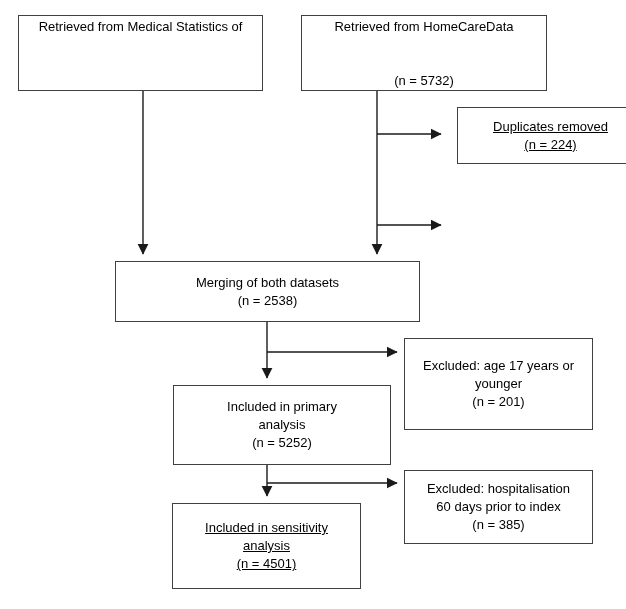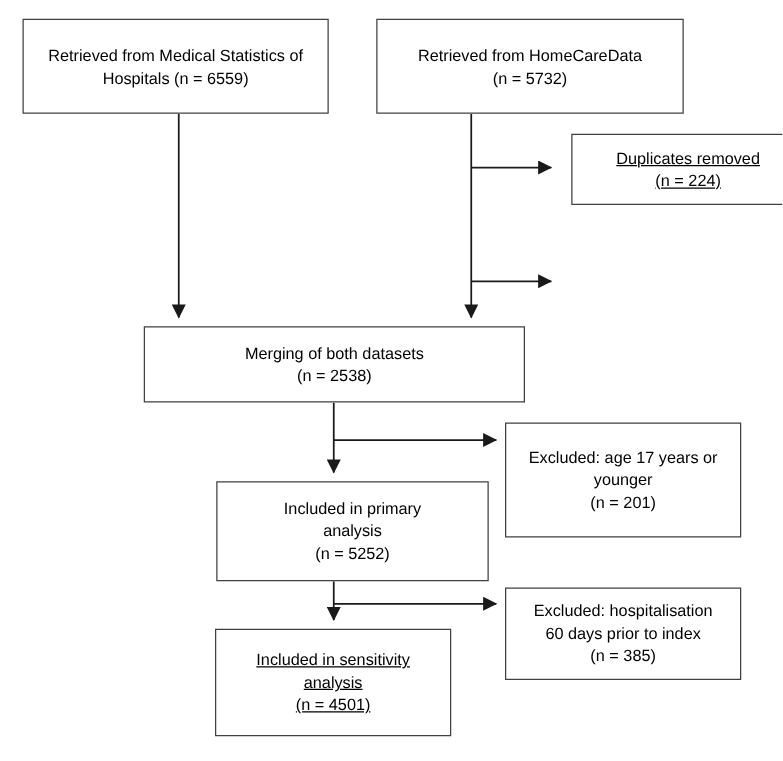--- a/index.html
+++ b/index.html
@@ -18,21 +18,21 @@
     background:#fff;
     border:1.5px solid #404040;
     display:flex;
     flex-direction:column;
     align-items:center;
     justify-content:center;
     text-align:center;
     font-size:13px;
     line-height:18px;
   }
-  .box.top-aligned{justify-content:center;padding-top:2px;}
+  .box.top-aligned{justify-content:space-between;padding-top:2px;}
   .b1{left:18px;  top:15px;  width:245px; height:76px;}
   .b2{left:301px; top:15px;  width:246px; height:76px;}
   .b3{left:457px; top:107px; width:187px; height:57px;text-decoration:underline;}
   .b4{left:448px; top:191px; width:157px; height:71px;}
   .b5{left:115px; top:261px; width:305px; height:61px;justify-content:center;}
   .b6{left:404px; top:338px; width:189px; height:92px;}
   .b7{left:173px; top:385px; width:218px; height:80px;}
   .b8{left:404px; top:470px; width:189px; height:74px;}
   .b9{left:172px; top:503px; width:189px; height:86px;text-decoration:underline;}
   .line{white-space:pre;}
@@ -55,21 +55,20 @@
       <path d="M377,225 L441,225" marker-end="url(#arrowhead)"></path>
       <path d="M267,322 L267,378" marker-end="url(#arrowhead)"></path>
       <path d="M267,352 L397,352" marker-end="url(#arrowhead)"></path>
       <path d="M267,465 L267,496" marker-end="url(#arrowhead)"></path>
       <path d="M267,483 L397,483" marker-end="url(#arrowhead)"></path>
     </g>
   </svg>
 
   <div class="box b1 top-aligned">
     <div class="line">Retrieved from Medical Statistics of</div>
-    <div class="line">Hospitals (n = 6559)</div>
   </div>
 
   <div class="box b2 top-aligned">
     <div class="line">Retrieved from HomeCareData</div>
     <div class="line">(n = 5732)</div>
   </div>
 
   <div class="box b3">
     <div class="line">Duplicates removed</div>
     <div class="line">(n = 224)</div>

